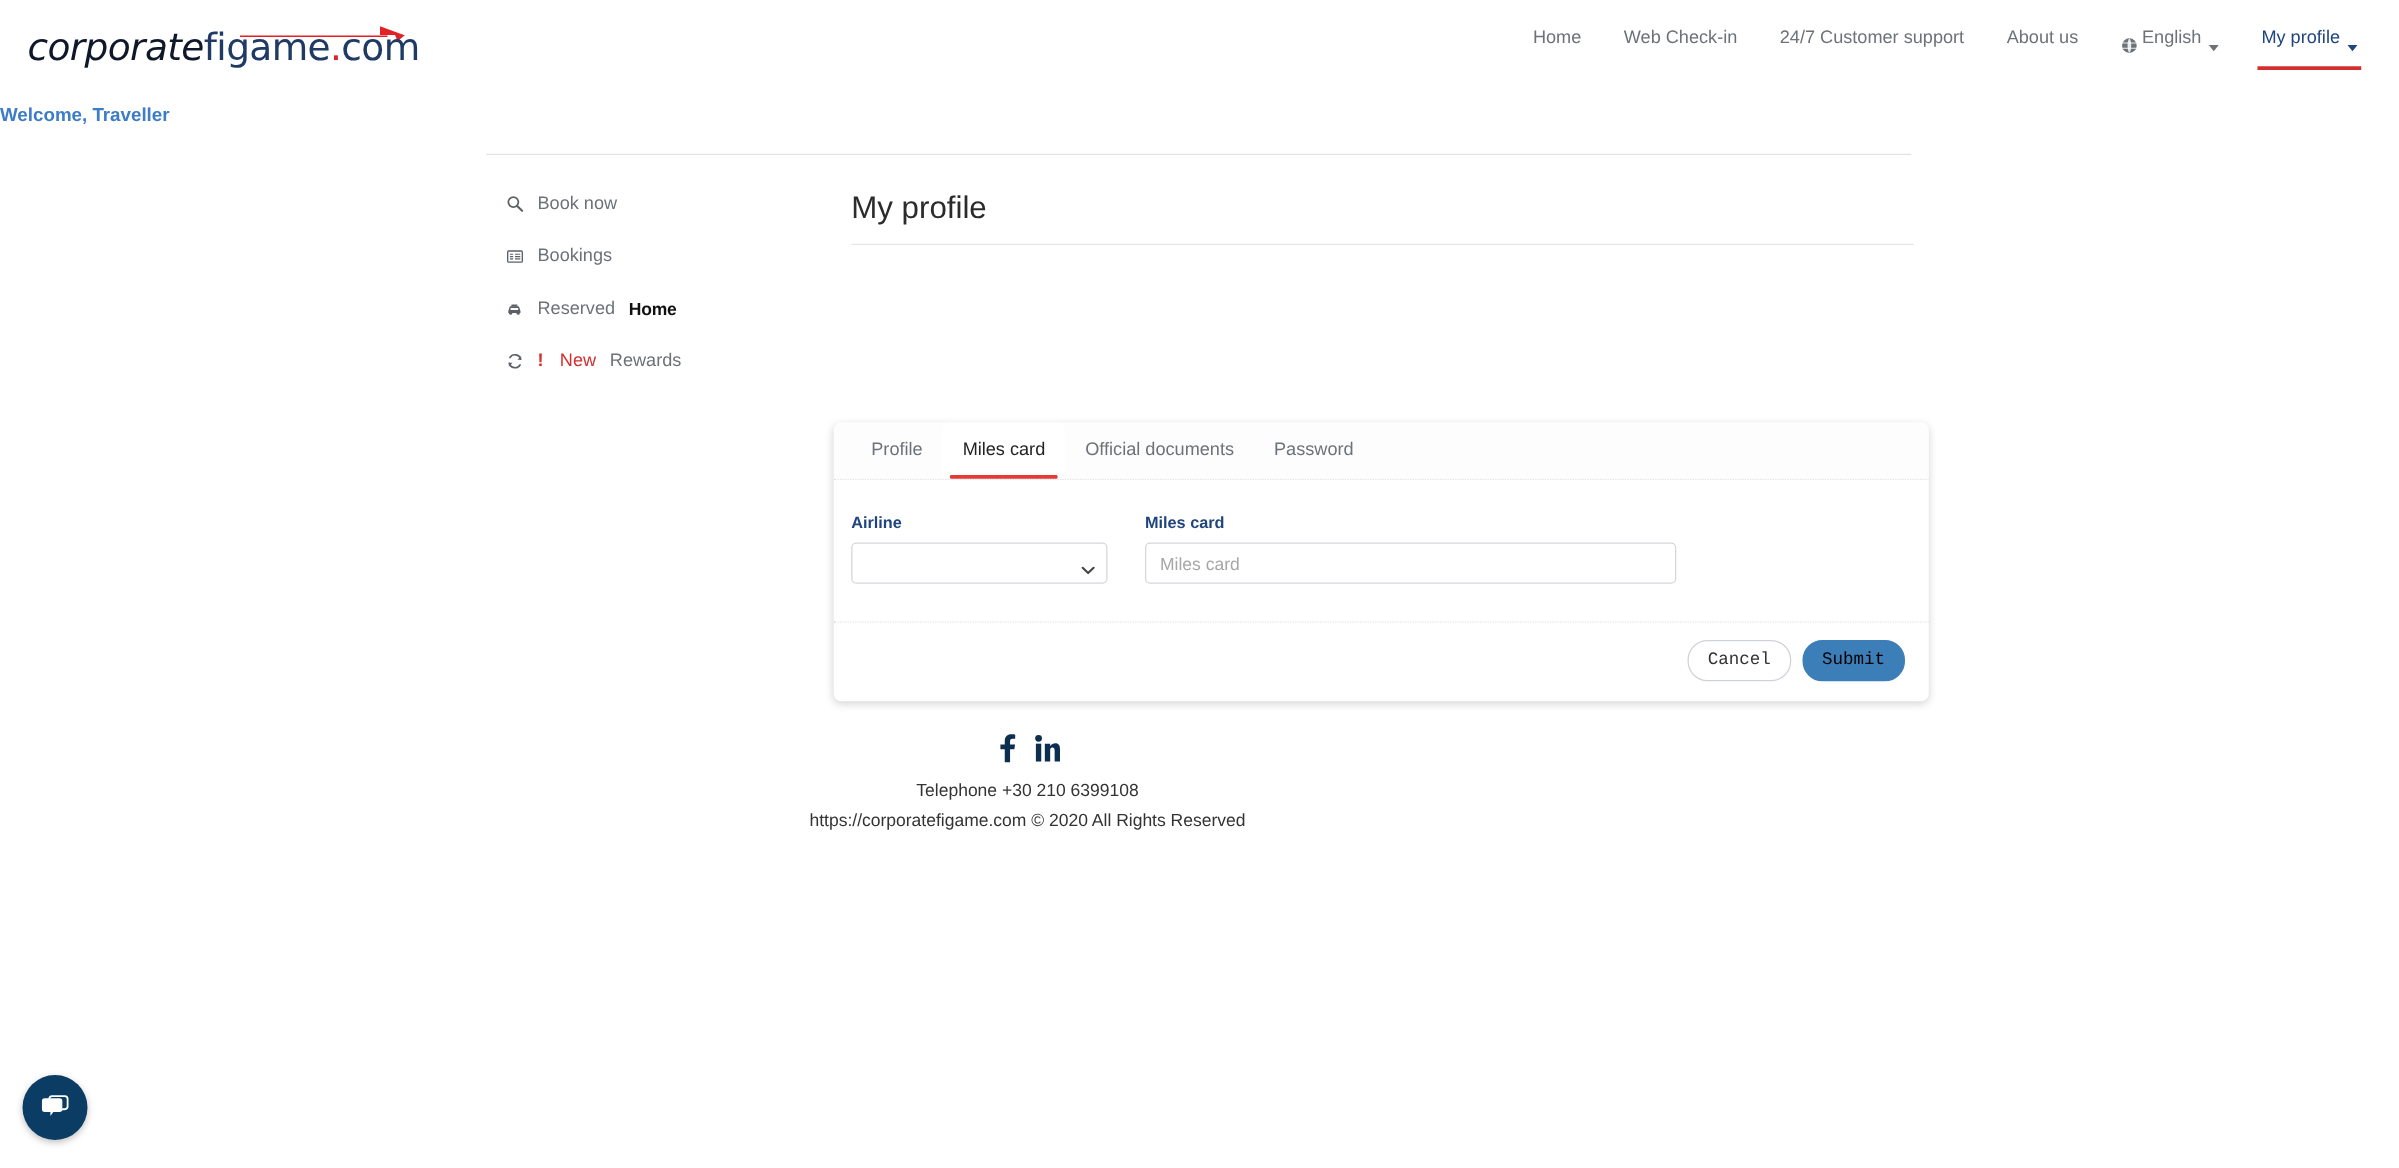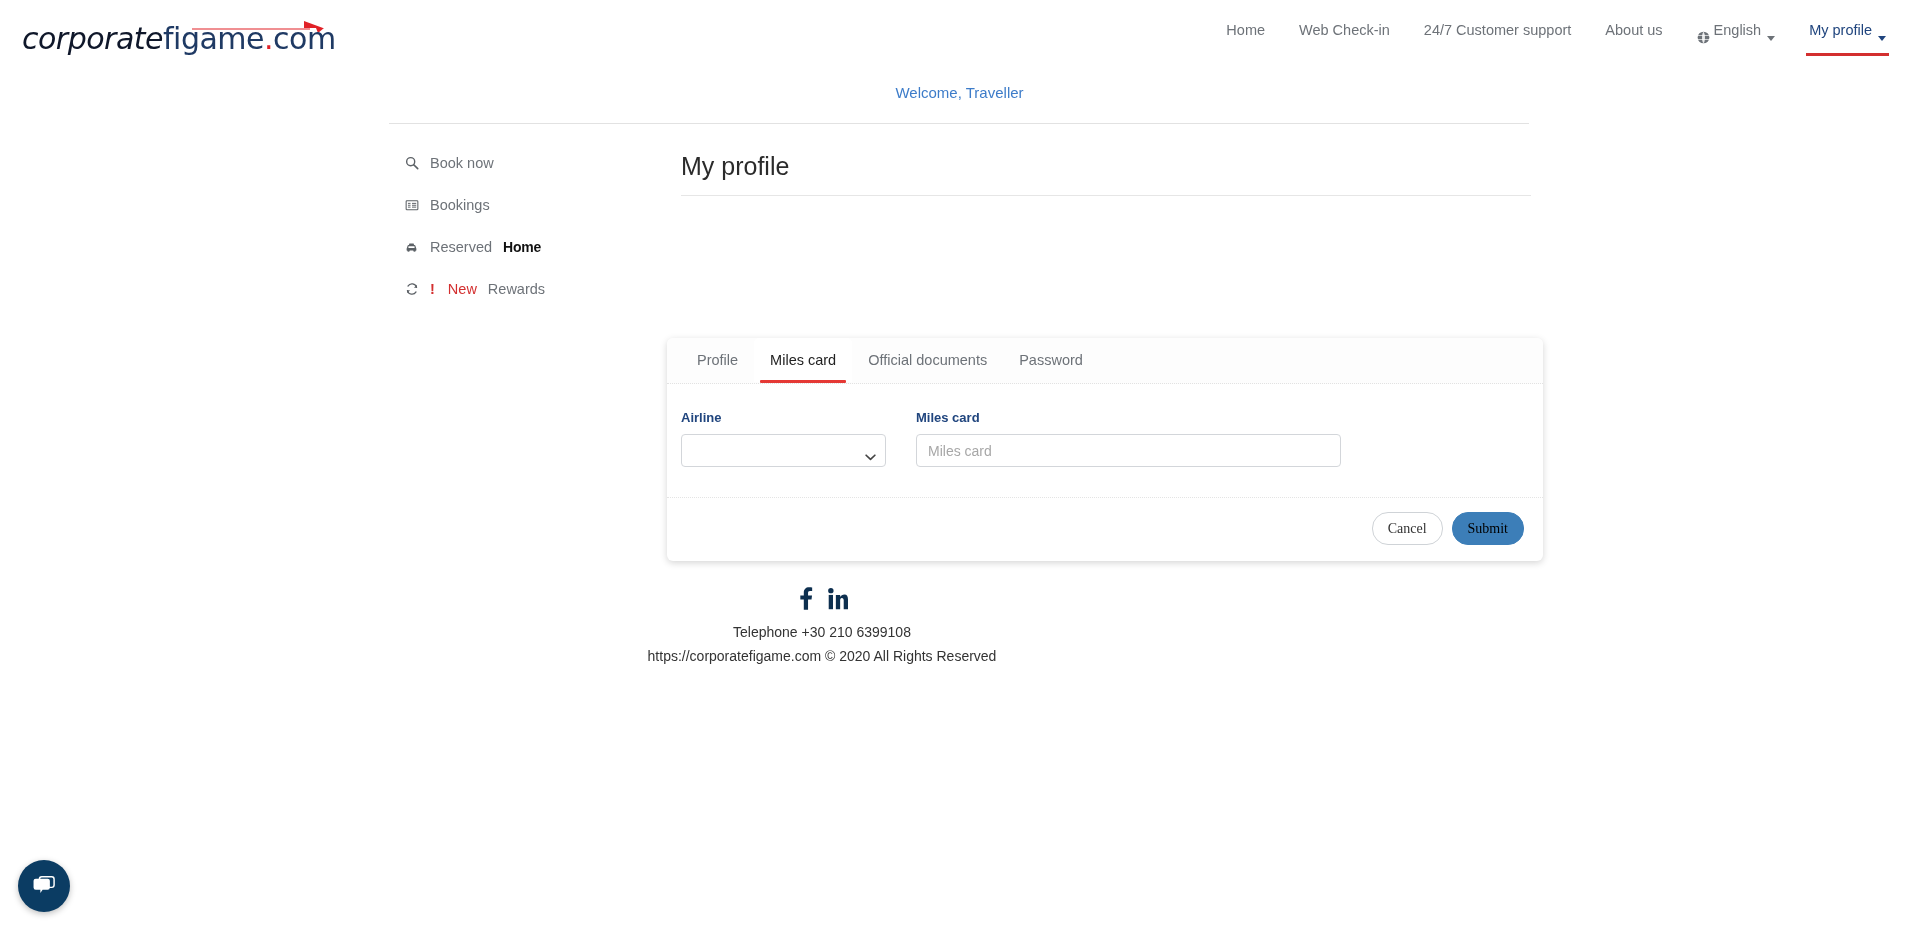--- a/index.html
+++ b/index.html
@@ -88,23 +88,22 @@
     top: 1px;
   }
   .globe-icon {
     display: inline-block;
     width: 13px; height: 13px;
     position: relative; top: 2px;
   }
 
   
   .welcome {
-    text-align: center;
     font-size: 15px;
-    font-weight: normal;
+    font-weight: bold;
     color: #3d7cc9;
     margin-top: 14px;
     width: 1919px;
     padding-right: 0px;
   }
 
   
   .main-divider {
     position: absolute;
     left: 389px;
@@ -272,21 +271,21 @@
     justify-content: flex-end;
     gap: 9px;
     padding: 14px 19px 16px 0;
   }
   .btn {
     font-size: 14px;
     border-radius: 16px;
     padding: 7px 15px;
     cursor: pointer;
     line-height: 17px;
-    font-family: Liberation Serif, serif;
+    font-family: Liberation Mono, monospace;
   }
   .btn-cancel {
     background: #ffffff;
     border: 1px solid #cfd3d7;
     color: #333;
   }
   .btn-submit {
     background: #3c7eb8;
     border: 1px solid #3c7eb8;
     color: #000000;

